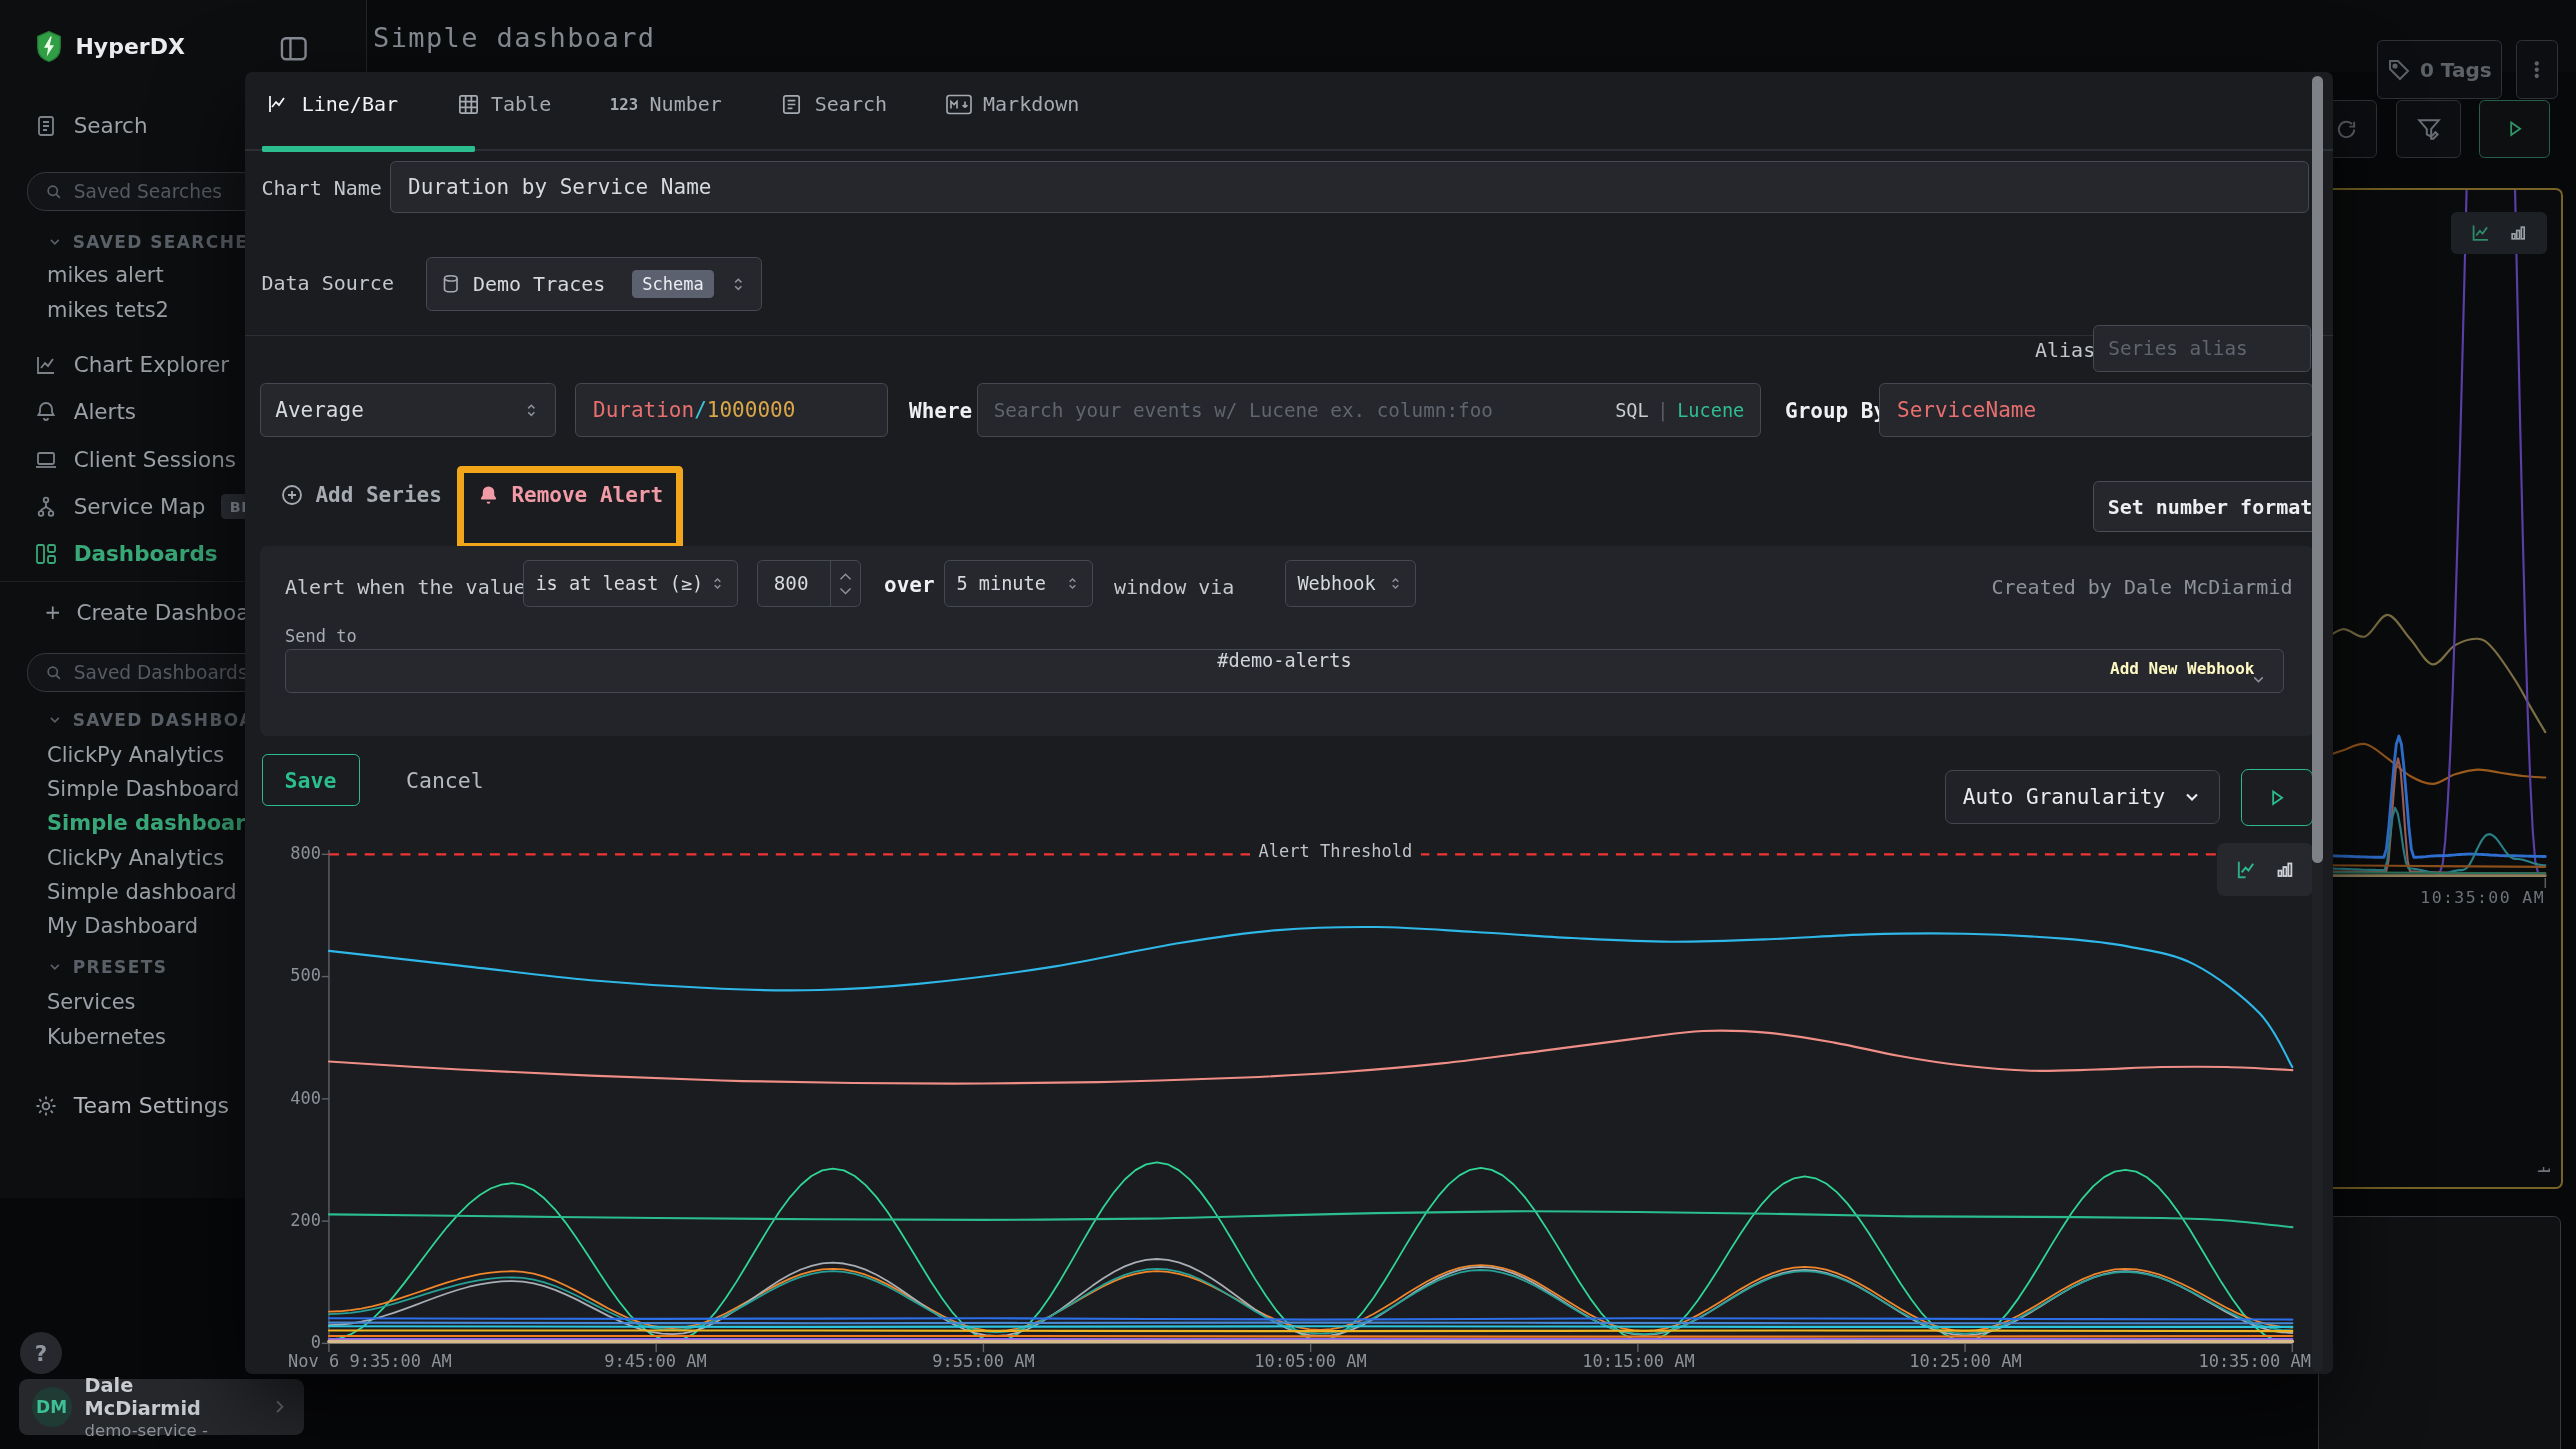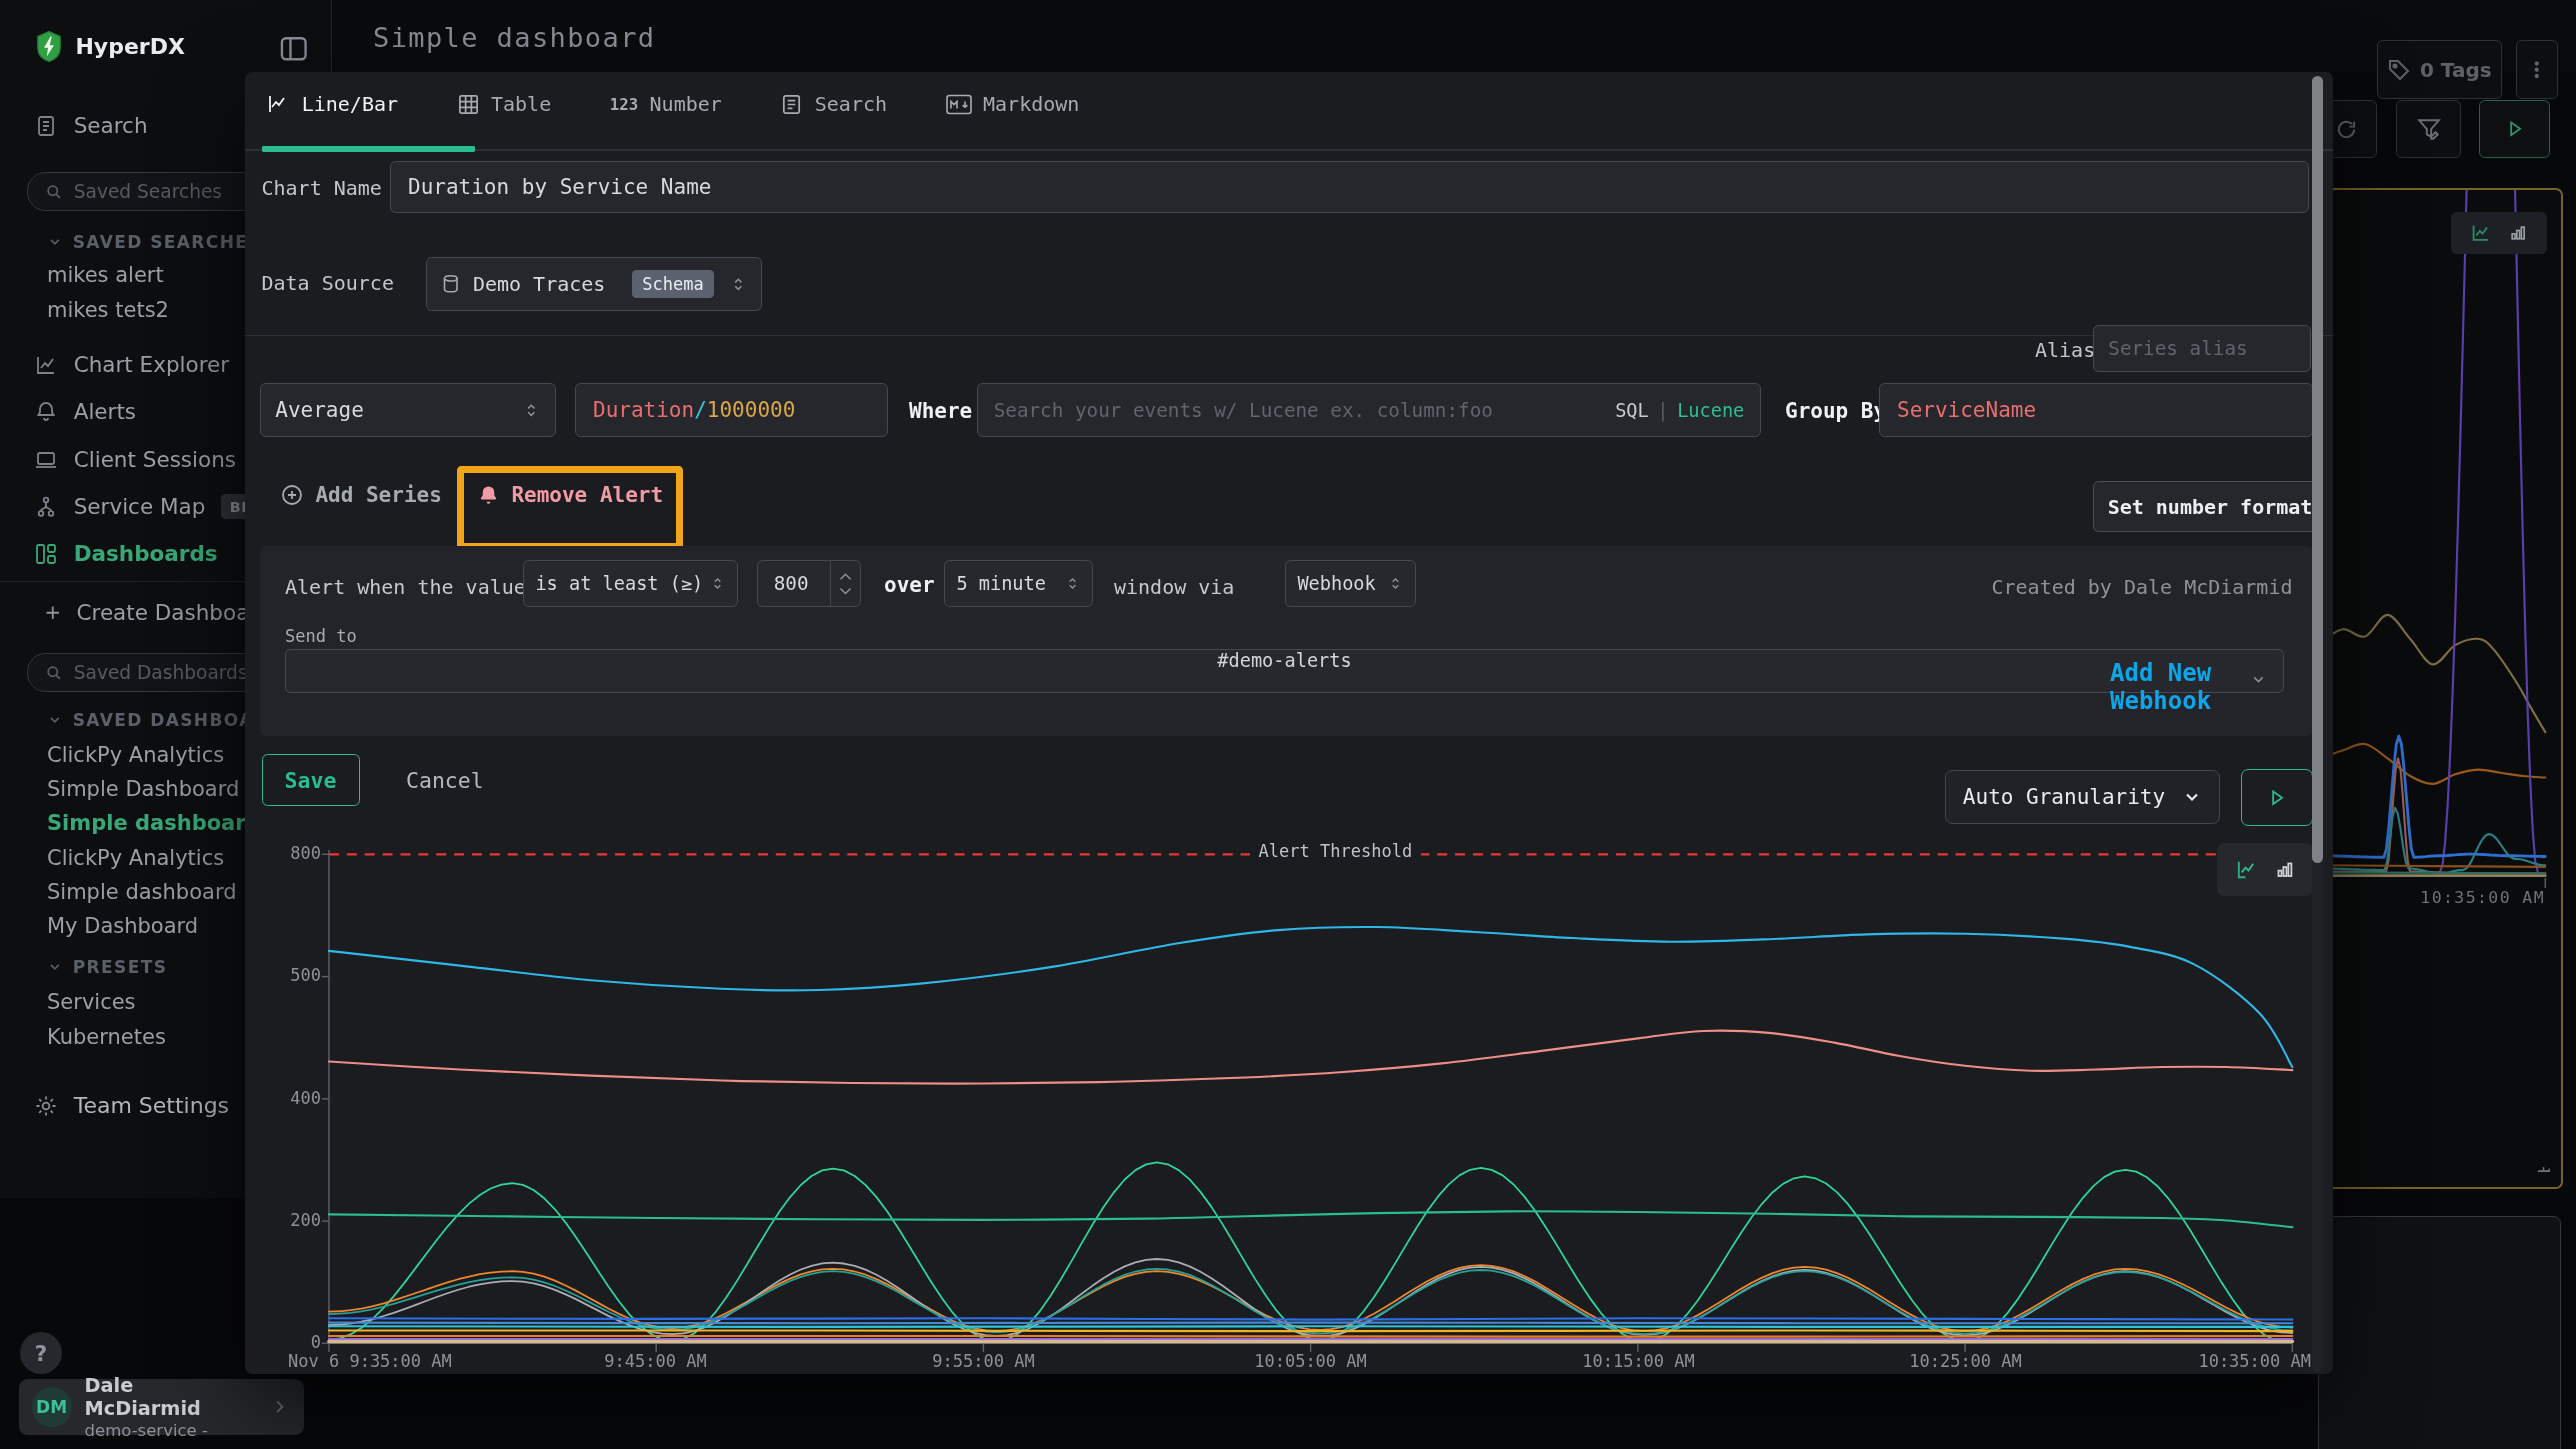--- a/index.html
+++ b/index.html
@@ -4,21 +4,21 @@
 <style>
   html,body{margin:0;padding:0;background:#07080a;}
   body{width:2576px;height:1450px;position:relative;overflow:hidden;
        font-family:"DejaVu Sans Mono",monospace;color:#c9ccd1;
        -webkit-font-smoothing:antialiased;}
   .abs{position:absolute;}
   .sans{font-family:"DejaVu Sans","Liberation Sans",sans-serif;}
   .row{display:flex;align-items:center;}
   svg{display:block;}
   
-  #sidebar{left:0;top:0;width:331px;height:1198px;background:#0d0e10;border-right:0.7px solid #222428;z-index:1;}
+  #sidebar{left:0;top:0;width:331px;height:1198px;background:#0d0e10;border-right:0.7px solid #222428;z-index:1;padding-left:35px;}
   .side-label{font-size:21.5px;color:#9aa0a6;}
   .side-icon{color:#7c828a;}
   .pill{background:#131417;border:1.4px solid #34373d;border-radius:18.6px;height:37px;display:flex;align-items:center;gap:10px;padding:0 15.7px;color:#565b63;font-size:18.6px;font-family:"DejaVu Sans","Liberation Sans",sans-serif;}
   .section-h{font-size:17px;letter-spacing:1.4px;color:#5a6068;display:flex;align-items:center;gap:10px;font-family:"DejaVu Sans","Liberation Sans",sans-serif;font-weight:bold;}
   .side-sub{font-size:21px;color:#9aa0a6;font-family:"DejaVu Sans","Liberation Sans",sans-serif;}
   .green{color:#38a878 !important;}
   .beta{background:#2c2f35;color:#868c95;font-size:14.3px;font-weight:bold;letter-spacing:0.7px;border-radius:4.3px;padding:4.3px 8.6px;font-family:"DejaVu Sans","Liberation Sans",sans-serif;}
   
   .dim-btn{border:1.4px solid #2e3237;border-radius:5.7px;background:#0d0e11;color:#5d6269;display:flex;align-items:center;justify-content:center;gap:8.6px;}
   
@@ -467,21 +467,21 @@
 
     <div class="abs" style="left:25px;top:80px;font-size:17px;color:#a8adb4;">Send to</div>
     <div class="abs input" style="left:25px;top:103px;width:1999px;height:44px;padding:0 15.7px;box-sizing:border-box;background:#26282e;flex-direction:column;">
       <span style="font-size:18.6px;color:#d2d6da;">#demo-alerts</span>
       <span class="sel-chevrons">
         <svg width="17" height="17" viewBox="0 0 24 24" fill="none" stroke="#8d929a" stroke-width="2">
             <path d="M6 9l6 6 6-6"></path>
           </svg>
       </span>
     </div>
-    <div class="abs" style="left:1850px;top:113px;font-size:24px;font-weight:bold;color:#0ea5e9;">Add New Webhook</div>
+    <div class="abs" style="left:1850px;top:113px;font-size:16px;font-weight:bold;color:#fef9c3;">Add New Webhook</div>
   </div>
 
   <div class="abs" style="left:16.5px;top:682px;width:98px;height:52px;border:1.4px solid #2cbd8c;border-radius:5.7px;color:#2cbd8c;font-weight:bold;font-size:21.5px;display:flex;align-items:center;justify-content:center;box-sizing:border-box;">Save</div>
   <div class="abs" style="left:161px;top:696px;font-size:21.5px;color:#b6bac0;">Cancel</div>
 
   <div class="abs" style="left:1700px;top:698px;width:275px;height:54px;border:1.4px solid #43474f;border-radius:7.2px;background:#202227;display:flex;align-items:center;justify-content:center;gap:17px;box-sizing:border-box;">
     <span style="font-size:21px;color:#e8eaed;">Auto Granularity</span>
     <span>
       <svg width="20" height="20" viewBox="0 0 24 24" fill="none" stroke="#e8eaed" stroke-width="2.6">
           <path d="M6 9l6 6 6-6"></path>

